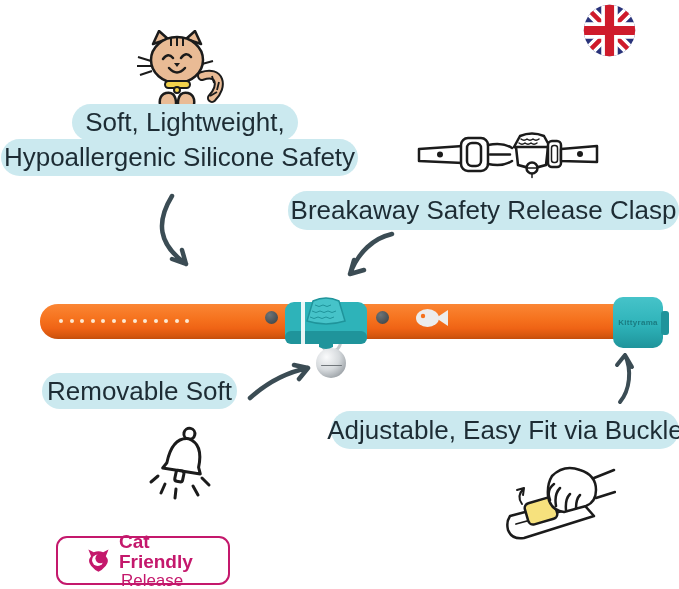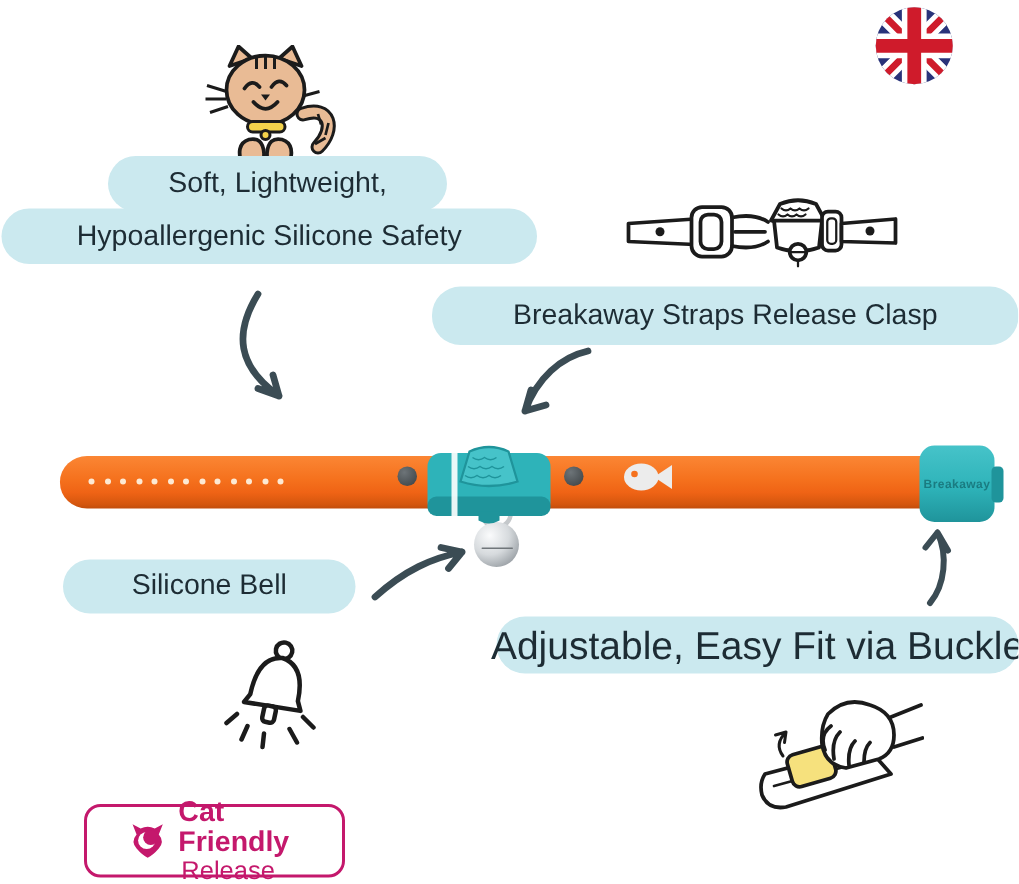--- a/index.html
+++ b/index.html
@@ -9,21 +9,21 @@
     --badge-pink:#c4186c; --buckle-yellow:#f6e17d; --cat-tan:#e9bb95; --collar-yellow:#f3d24b;
     --hole-cream:#fde9d3; --rivet-grey:#4e5457; --fish-grey:#ececec;
   }
   *{margin:0;padding:0;box-sizing:border-box;}
   body{background:#fff;}
   .stage{position:relative;width:679px;height:589px;background:#fff;overflow:hidden;
          font-family:"Liberation Sans",sans-serif;color:var(--text-dark);}
   .abs{position:absolute;}
   .bubble{position:absolute;background:var(--bubble-bg);border-radius:19px;z-index:6;
           display:flex;align-items:center;justify-content:center;white-space:nowrap;
-          font-size:19px;color:var(--text-dark);}
+          font-size:26px;color:var(--text-dark);}
   
   .strap{position:absolute;left:40px;top:304px;width:612px;height:35px;z-index:1;
          background:linear-gradient(180deg,var(--strap-orange-light) 0%,var(--strap-orange) 45%,#ef6315 70%,var(--strap-orange-dark) 92%,#c24d0c 100%);
          border-radius:18px 3px 3px 18px / 17px 3px 3px 17px;}
   .holes{position:absolute;left:59px;top:319px;display:flex;gap:6.5px;z-index:2;}
   .holes i{display:block;width:4px;height:4px;border-radius:50%;background:var(--hole-cream);}
   .rivet{position:absolute;width:13px;height:13px;border-radius:50%;z-index:2;
          background:radial-gradient(circle at 35% 30%,#6d7478,var(--rivet-grey) 60%,#3a3f42);}
   .ring{position:absolute;left:320px;top:331px;width:22px;height:22px;border-radius:50%;
         border:3px solid #c4c8cb;z-index:3;}
@@ -102,21 +102,21 @@
       <path d="M110,36 h10 M115,41.5 v4" fill="none" stroke-width="1.5"></path>
       <rect x="131" y="9" width="13" height="26" rx="4"></rect>
       <rect x="134.5" y="13.5" width="6" height="17" rx="2.5" fill="none" stroke-width="1.5"></rect>
       <path d="M144,17 L180,14 L180,30 L144,29 Z"></path>
     </g>
     <circle cx="23" cy="22.5" r="3" style="fill:var(--doodle-ink)"></circle>
     <circle cx="163" cy="22" r="3" style="fill:var(--doodle-ink)"></circle>
   </svg>
 
   <div class="bubble" style="left:288px;top:191px;width:391px;height:39px">
-    <span>Breakaway Straps Release Clasp</span>
+    <span>Breakaway Safety Release Clasp</span>
   </div>
 
   <svg class="abs" style="left:152px;top:192px;z-index:5" width="64" height="80" viewBox="0 0 64 80">
     <path d="M20,4 C4,30 6,52 34,72 M34,72 L20,67 M34,72 L30,58" style="stroke:var(--arrow-ink)" stroke-width="4.5" fill="none" stroke-linecap="round" stroke-linejoin="round"></path>
   </svg>
 
   <svg class="abs" style="left:340px;top:230px;z-index:5" width="56" height="54" viewBox="0 0 56 54">
     <path d="M52,4 C34,8 18,22 10,44 M10,44 L14,30 M10,44 L24,40" style="stroke:var(--arrow-ink)" stroke-width="4.5" fill="none" stroke-linecap="round" stroke-linejoin="round"></path>
   </svg>
 
@@ -150,25 +150,25 @@
     <path d="M31,12 q4,3 8,0 q4,3 8,0 M28,18 q4,3 8,0 q4,3 8,0 q4,3 8,0 M26,24 q4,3 8,0 q4,3 8,0 q4,3 8,0" style="stroke:var(--teal-dark)" stroke-width="1" fill="none"></path>
   </svg>
 
   <svg class="abs" style="left:415px;top:305px;z-index:2" width="34" height="24" viewBox="0 0 34 24">
     <ellipse cx="12.5" cy="13" rx="11.5" ry="9" style="fill:var(--fish-grey)"></ellipse>
     <path d="M21,13 L33,5 L33,21 Z" style="fill:var(--fish-grey)"></path>
     <circle cx="8" cy="11" r="2.2" style="fill:var(--strap-orange)"></circle>
   </svg>
 
   <div class="buckle-right">
-    <span class="brand-emboss">Breakaway</span>
+    <span class="brand-emboss">Kittyrama</span>
   </div>
 
   <div class="bubble" style="left:42px;top:373px;width:195px;height:36px">
-    <span>Silicone Bell</span>
+    <span>Removable Soft</span>
   </div>
 
   <svg class="abs" style="left:246px;top:360px;z-index:5" width="70" height="42" viewBox="0 0 70 42">
     <path d="M4,38 C24,20 42,12 62,8 M62,8 L48,5 M62,8 L53,19" style="stroke:var(--arrow-ink)" stroke-width="4.5" fill="none" stroke-linecap="round" stroke-linejoin="round"></path>
   </svg>
 
   <svg class="abs" style="left:608px;top:348px;z-index:5" width="38" height="58" viewBox="0 0 38 58">
     <path d="M12,54 C22,42 24,22 17,7 M17,7 L9,17 M17,7 L24,19" style="stroke:var(--arrow-ink)" stroke-width="4" fill="none" stroke-linecap="round" stroke-linejoin="round"></path>
   </svg>
 

